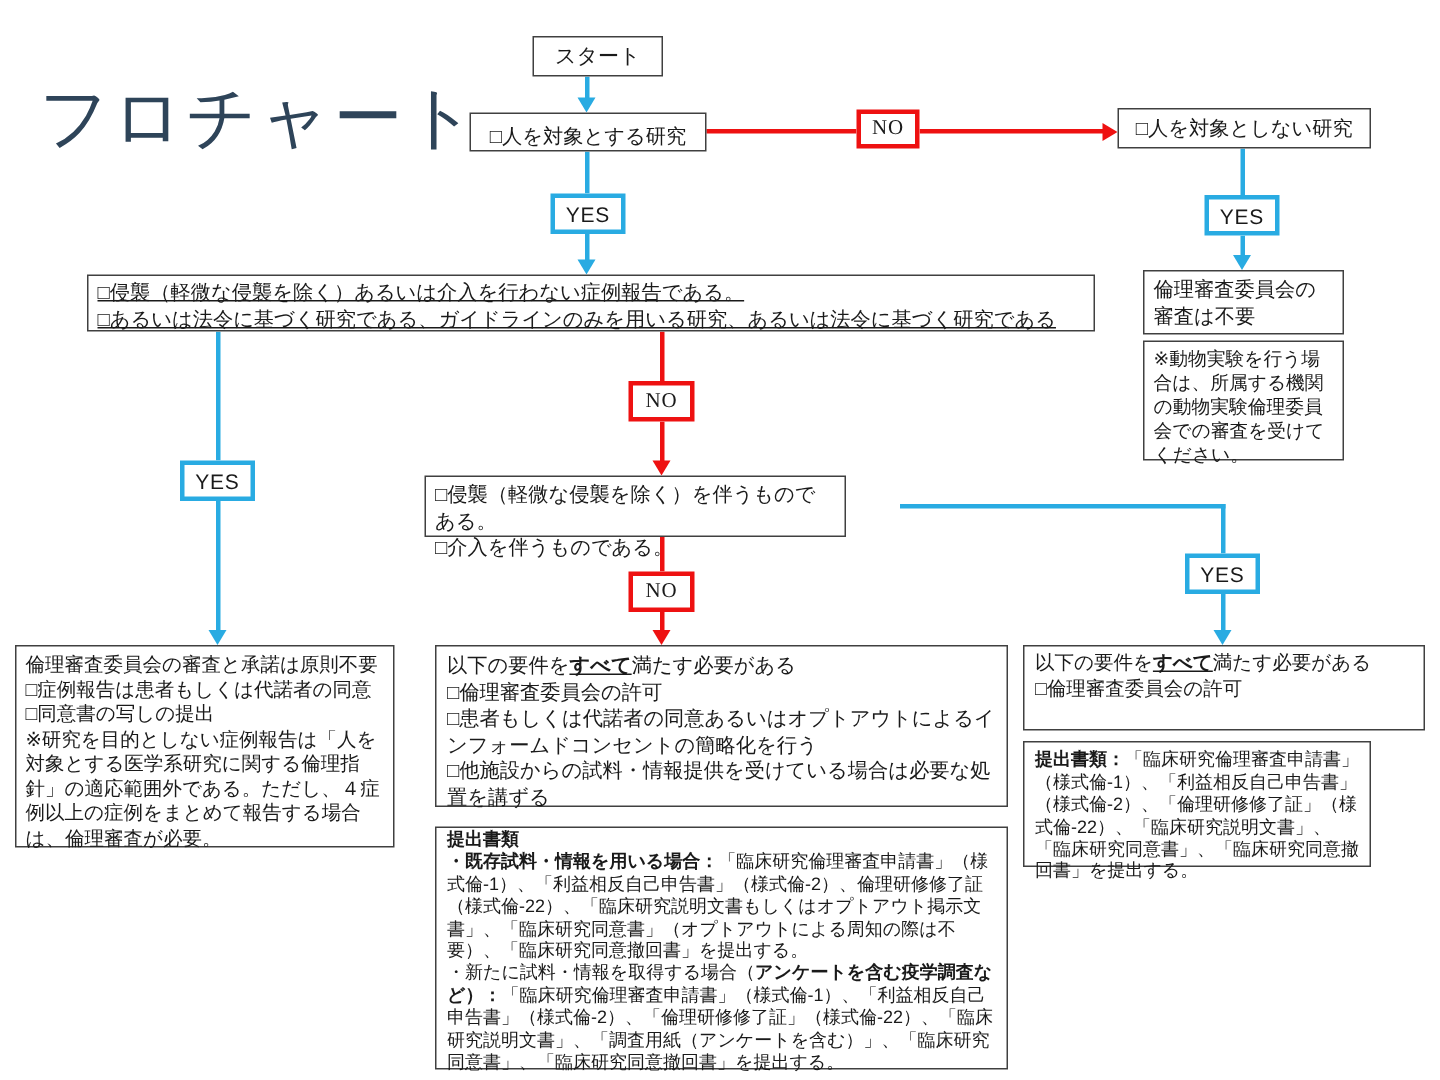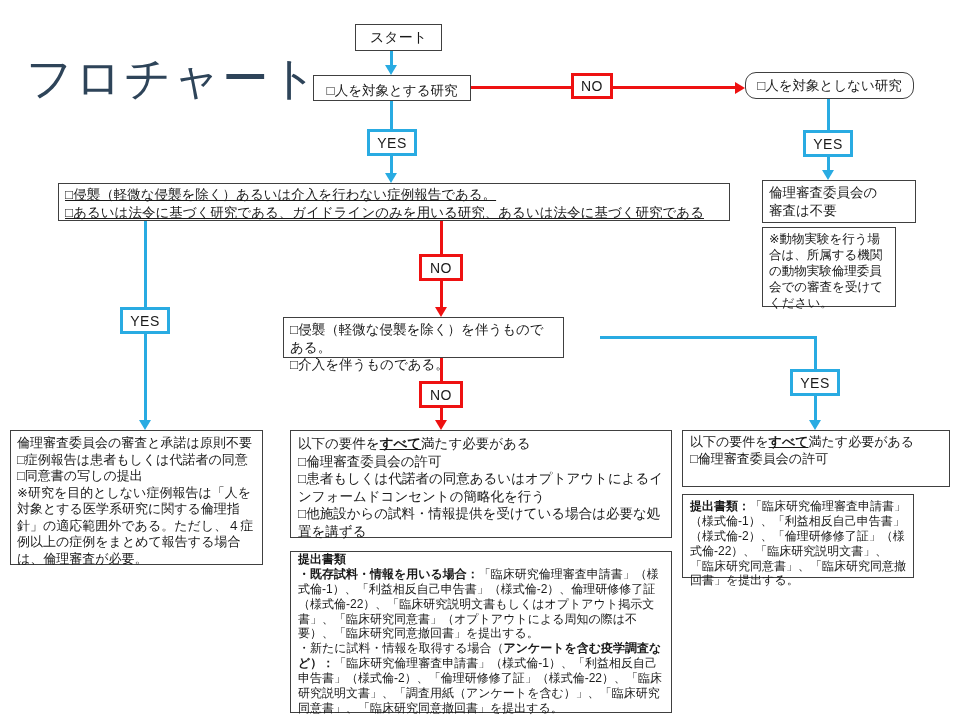--- a/index.html
+++ b/index.html
@@ -5,21 +5,21 @@
   :root { --blue:#29ABE2; --red:#EE1111; --ink:#1a1a1a; --border:#404040; }
   * { margin:0; padding:0; box-sizing:border-box; }
   body { background:#888; font-family:"Liberation Sans","DejaVu Sans",sans-serif; }
   .canvas { position:relative; width:960px; height:720px; background:#ffffff; overflow:hidden; color:var(--ink); }
   .title { position:absolute; left:26px; top:48px; font-size:46px; letter-spacing:2px; font-weight:500; }
   .box { position:absolute; background:#fff; border:1.5px solid var(--border); font-size:13px; line-height:1.3; padding:3px 6px; }
   .box .ln { white-space:normal; }
   .centered { display:flex; align-items:center; justify-content:center; text-align:center; padding:0 4px; }
   .tag { position:absolute; background:#fff; display:flex; align-items:center; justify-content:center; font-size:14px; letter-spacing:0.5px; }
   .tag.blue { border:3px solid var(--blue); }
-  .tag.red { border:3px solid var(--red); }
+  .tag.red { border:3px solid var(--red);font-family:Liberation Serif, serif; }
   .edge { position:absolute; }
   .edge.blue { background:var(--blue); }
   .edge.red { background:var(--red); }
   .arrow { position:absolute; width:0; height:0; }
   .arrow-down.blue { border-left:6px solid transparent; border-right:6px solid transparent; border-top:10px solid var(--blue); background:none; }
   .arrow-down.red { border-left:6px solid transparent; border-right:6px solid transparent; border-top:10px solid var(--red); background:none; }
   .arrow-right.red { border-top:6px solid transparent; border-bottom:6px solid transparent; border-left:10px solid var(--red); background:none; }
   .f135 { font-size:13.5px; }
   .f125 { font-size:12.5px; }
   .f12 { font-size:12px; line-height:1.24; }
@@ -62,38 +62,38 @@
   </div>
 
   <div class="box centered f135" style="left:313px;top:75px;width:158px;height:26px;align-items:flex-end;">
     <span>□人を対象とする研究</span>
   </div>
 
   <div class="tag red" style="left:571px;top:73px;width:42px;height:26px;">
     <span>NO</span>
   </div>
 
-  <div class="box centered f135" style="left:745px;top:72px;width:169px;height:27px;border-radius:11px;">
+  <div class="box centered f135" style="left:745px;top:72px;width:169px;height:27px;">
     <span>□人を対象としない研究</span>
   </div>
 
   <div class="tag blue" style="left:367px;top:129px;width:50px;height:27px;">
     <span>YES</span>
   </div>
 
   <div class="tag blue" style="left:803px;top:130px;width:50px;height:27px;">
     <span>YES</span>
   </div>
 
   <div class="box f135" style="left:58px;top:183px;width:672px;height:38px;padding:2px 6px;text-decoration:underline;">
     <div class="ln">□侵襲（軽微な侵襲を除く）あるいは介入を行わない症例報告である。</div>
     <div class="ln">□あるいは法令に基づく研究である、ガイドラインのみを用いる研究、あるいは法令に基づく研究である</div>
   </div>
 
-  <div class="box f135" style="left:762px;top:180px;width:154px;height:43px;">
+  <div class="box f135" style="left:762px;top:180px;width:134px;height:43px;">
     <div class="ln">倫理審査委員会の</div>
     <div class="ln">審査は不要</div>
   </div>
 
   <div class="box f125" style="left:762px;top:227px;width:134px;height:80px;line-height:1.28;">
     <div class="ln">※動物実験を行う場合は、所属する機関の動物実験倫理委員会での審査を受けてください。</div>
   </div>
 
   <div class="tag blue" style="left:120px;top:307px;width:50px;height:27px;">
     <span>YES</span>

